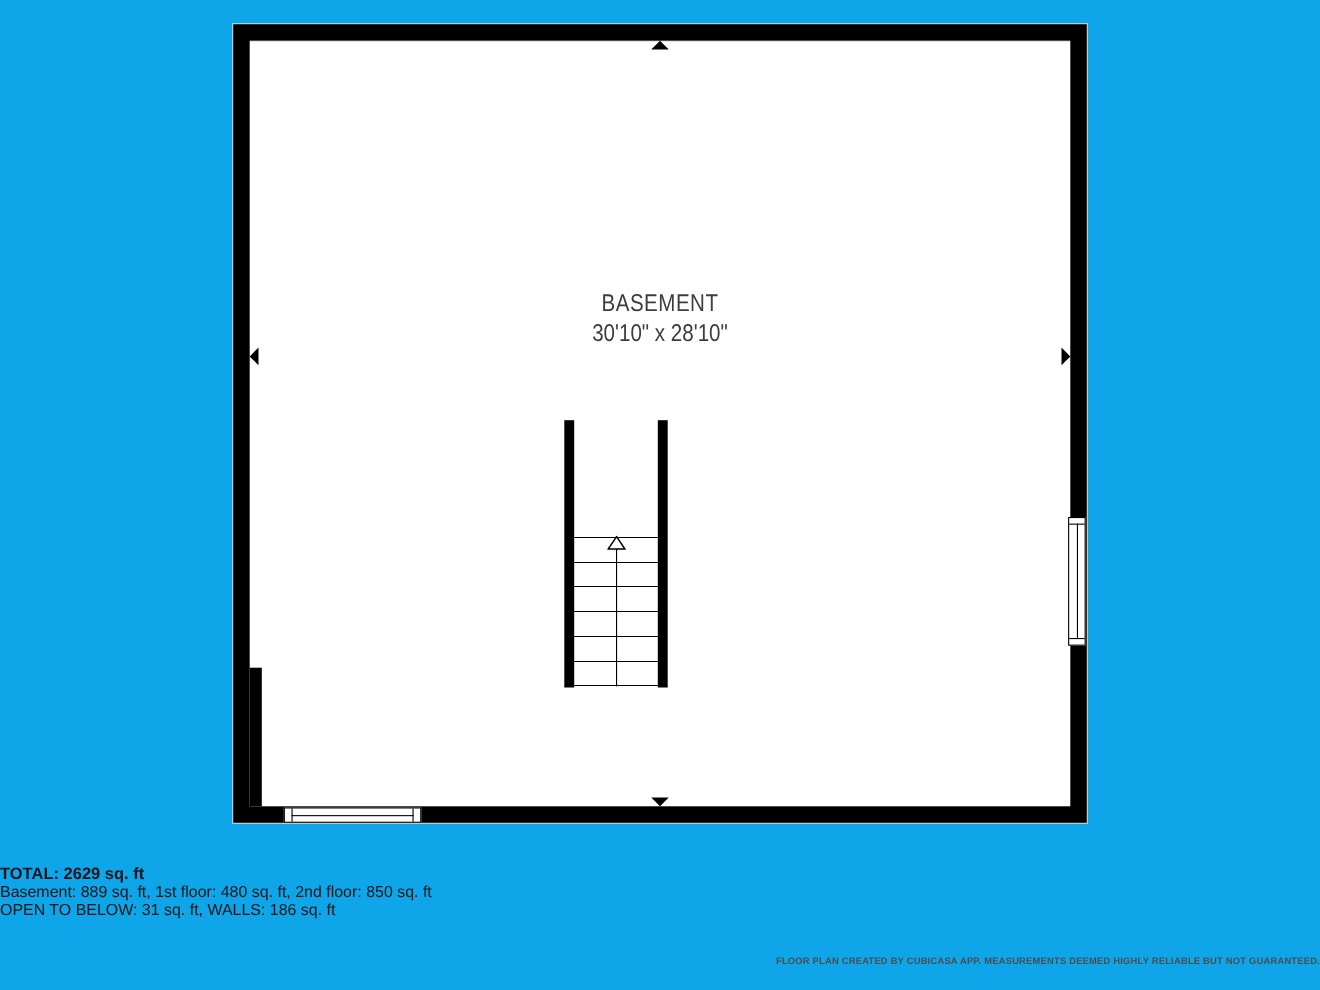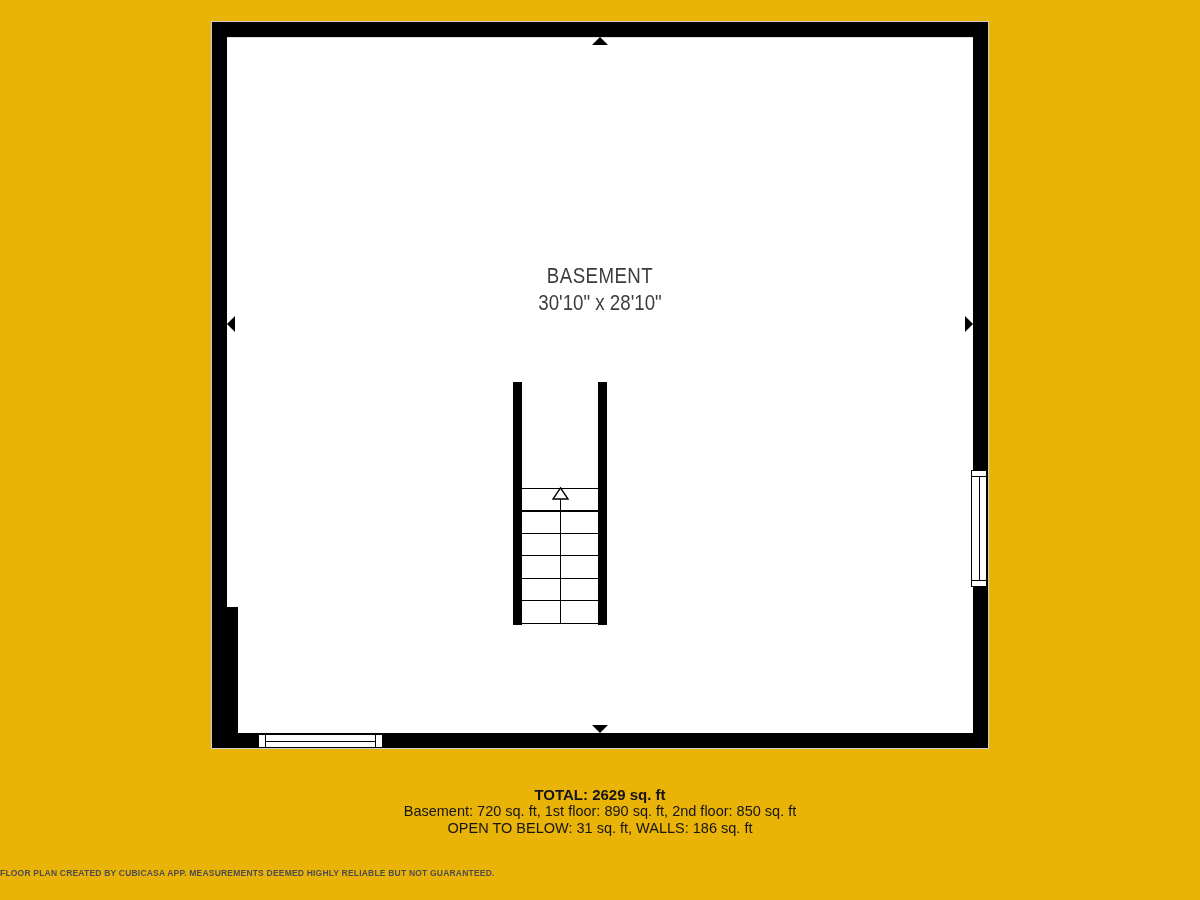--- a/index.html
+++ b/index.html
@@ -1,21 +1,21 @@
 <!DOCTYPE html>
 <html><head>
 <meta charset="utf-8">
 <style>
   html, body { margin: 0; padding: 0; background: #ffffff; }
   body { font-family: "Liberation Sans", "DejaVu Sans", sans-serif; }
   .canvas {
     position: relative;
     width: 1200px;
     height: 900px;
-    background: #eab308;
+    background: #0ea5e9;
     overflow: hidden;
   }
 
   
   .plan {
     position: absolute;
     left: 212px; top: 22px;
     width: 776px; height: 726px;
     box-sizing: border-box;
     border: 15px solid #000;
@@ -104,31 +104,30 @@
     transform-origin: 50% 50%;
   }
   .room-name { font-size: 22px; line-height: 27px; font-weight: 400; letter-spacing: 0.5px; }
   .room-dims { font-size: 22px; line-height: 27px; font-weight: 400; }
 
   
   .summary {
     position: absolute;
     left: 0; top: 786px;
     width: 1200px;
-    text-align: center;
     color: #151515;
   }
   .summary .total { font-size: 15px; line-height: 17px; font-weight: 700; }
   .summary .line  { font-size: 14.5px; line-height: 17px; font-weight: 400; }
 
   .disclaimer {
     position: absolute;
     left: 0; top: 868px;
     width: 1200px;
-    text-align: left;
+    text-align: right;
     font-size: 8.5px;
     letter-spacing: 0.2px;
     font-weight: 600;
     color: #4d4d4d;
   }
 </style>
 </head>
 <body>
 
 <div class="canvas">
@@ -163,19 +162,19 @@
 
     <div class="room-label-block">
       <div class="room-name">BASEMENT</div>
       <div class="room-dims">30'10" x 28'10"</div>
     </div>
 
   </div>
 
   <div class="summary">
     <div class="total">TOTAL: 2629 sq. ft</div>
-    <div class="line">Basement: 720 sq. ft, 1st floor: 890 sq. ft, 2nd floor: 850 sq. ft</div>
+    <div class="line">Basement: 889 sq. ft, 1st floor: 480 sq. ft, 2nd floor: 850 sq. ft</div>
     <div class="line">OPEN TO BELOW: 31 sq. ft, WALLS: 186 sq. ft</div>
   </div>
 
   <div class="disclaimer">FLOOR PLAN CREATED BY CUBICASA APP. MEASUREMENTS DEEMED HIGHLY RELIABLE BUT NOT GUARANTEED.</div>
 
 </div>
 
 </body></html>

